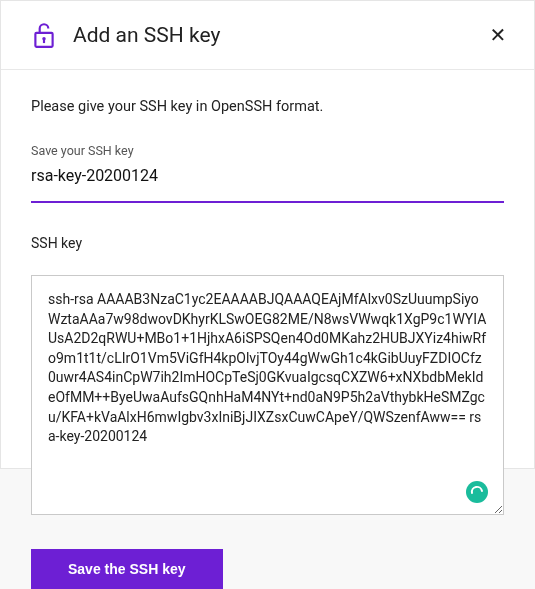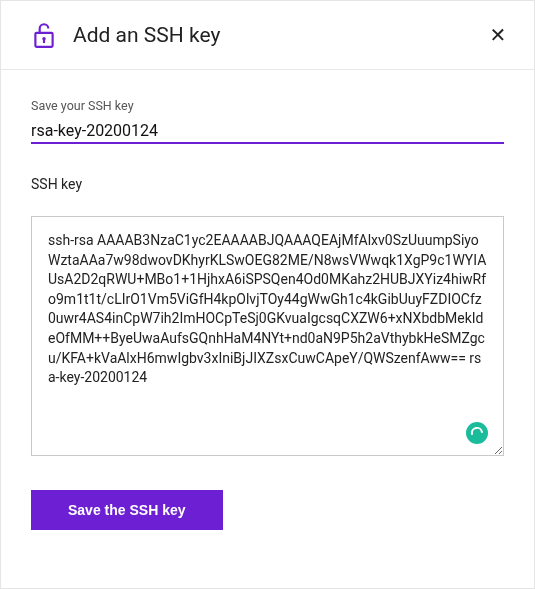--- a/index.html
+++ b/index.html
@@ -6,21 +6,21 @@
     body {
       font-family: -apple-system, BlinkMacSystemFont, "Segoe UI", Roboto, Arial, sans-serif;
       background: #f8f8f8;
       width: 535px;
       height: 589px;
       overflow: hidden;
     }
     .dialog {
       background: #fff;
       width: 535px;
-      height: 589px;
+      height: 469px;
       border: 1px solid #e5e5e5;
       display: flex;
       flex-direction: column;
     }
     .dialog-header {
       display: flex;
       align-items: center;
       padding: 20px 24px 20px 30px;
       border-bottom: 1px solid #e8e8e8;
       gap: 16px;
@@ -61,21 +61,21 @@
       color: #555;
       margin-bottom: 4px;
       display: block;
     }
     .name-input {
       width: 100%;
       border: none;
       border-bottom: 2px solid #6d1fd4;
       font-size: 16px;
       color: #111;
-      padding: 4px 0 2px 0;
+      padding: 4px 0 16px 0;
       outline: none;
       background: transparent;
       margin-bottom: 32px;
       font-family: inherit;
     }
     .ssh-label {
       font-size: 14px;
       color: #222;
       margin-bottom: 24px;
       display: block;
@@ -134,20 +134,21 @@
         <line x1="12" y1="17.5" x2="12" y2="20.5"></line>
       </svg>
     </span>
     <div class="title">Add an SSH key</div>
     <button class="close-btn">
       <span>✕</span>
     </button>
   </div>
 
   <div class="dialog-body">
+    <p class="instruction">Please give your SSH key in OpenSSH format.</p>
 
     <label class="field-label">Save your SSH key</label>
     <input type="text" class="name-input" value="rsa-key-20200124" style="">
 
     <label class="ssh-label">SSH key</label>
     <div class="ssh-textarea-wrap">
       <textarea class="ssh-textarea" style="">ssh-rsa AAAAB3NzaC1yc2EAAAABJQAAAQEAjMfAlxv0SzUuumpSiyoWztaAAa7w98dwovDKhyrKLSwOEG82ME/N8wsVWwqk1XgP9c1WYIAUsA2D2qRWU+MBo1+1HjhxA6iSPSQen4Od0MKahz2HUBJXYiz4hiwRfo9m1t1t/cLIrO1Vm5ViGfH4kpOlvjTOy44gWwGh1c4kGibUuyFZDIOCfz0uwr4AS4inCpW7ih2ImHOCpTeSj0GKvuaIgcsqCXZW6+xNXbdbMekIdeOfMM++ByeUwaAufsGQnhHaM4NYt+nd0aN9P5h2aVthybkHeSMZgcu/KFA+kVaAlxH6mwIgbv3xIniBjJIXZsxCuwCApeY/QWSzenfAww== rsa-key-20200124</textarea>
       <div class="badge">
         <svg width="14" height="14" viewBox="0 0 14 14">
           <path d="M2 8 A5 5 0 0 1 12 6" fill="none" stroke="#fff" stroke-width="2" stroke-linecap="round"></path>

